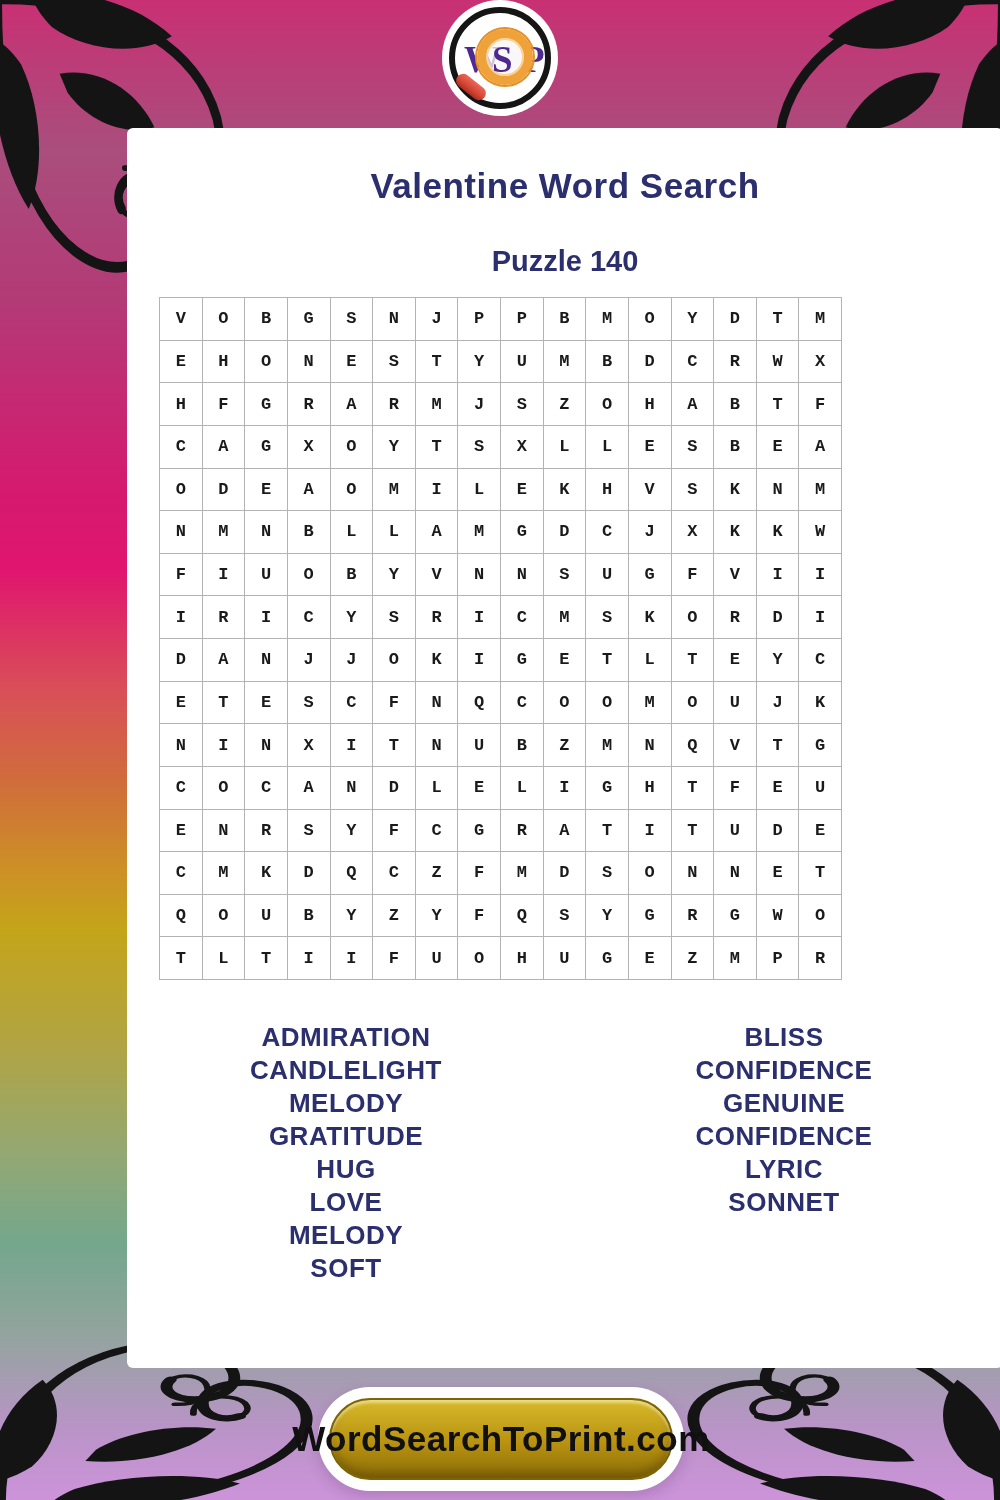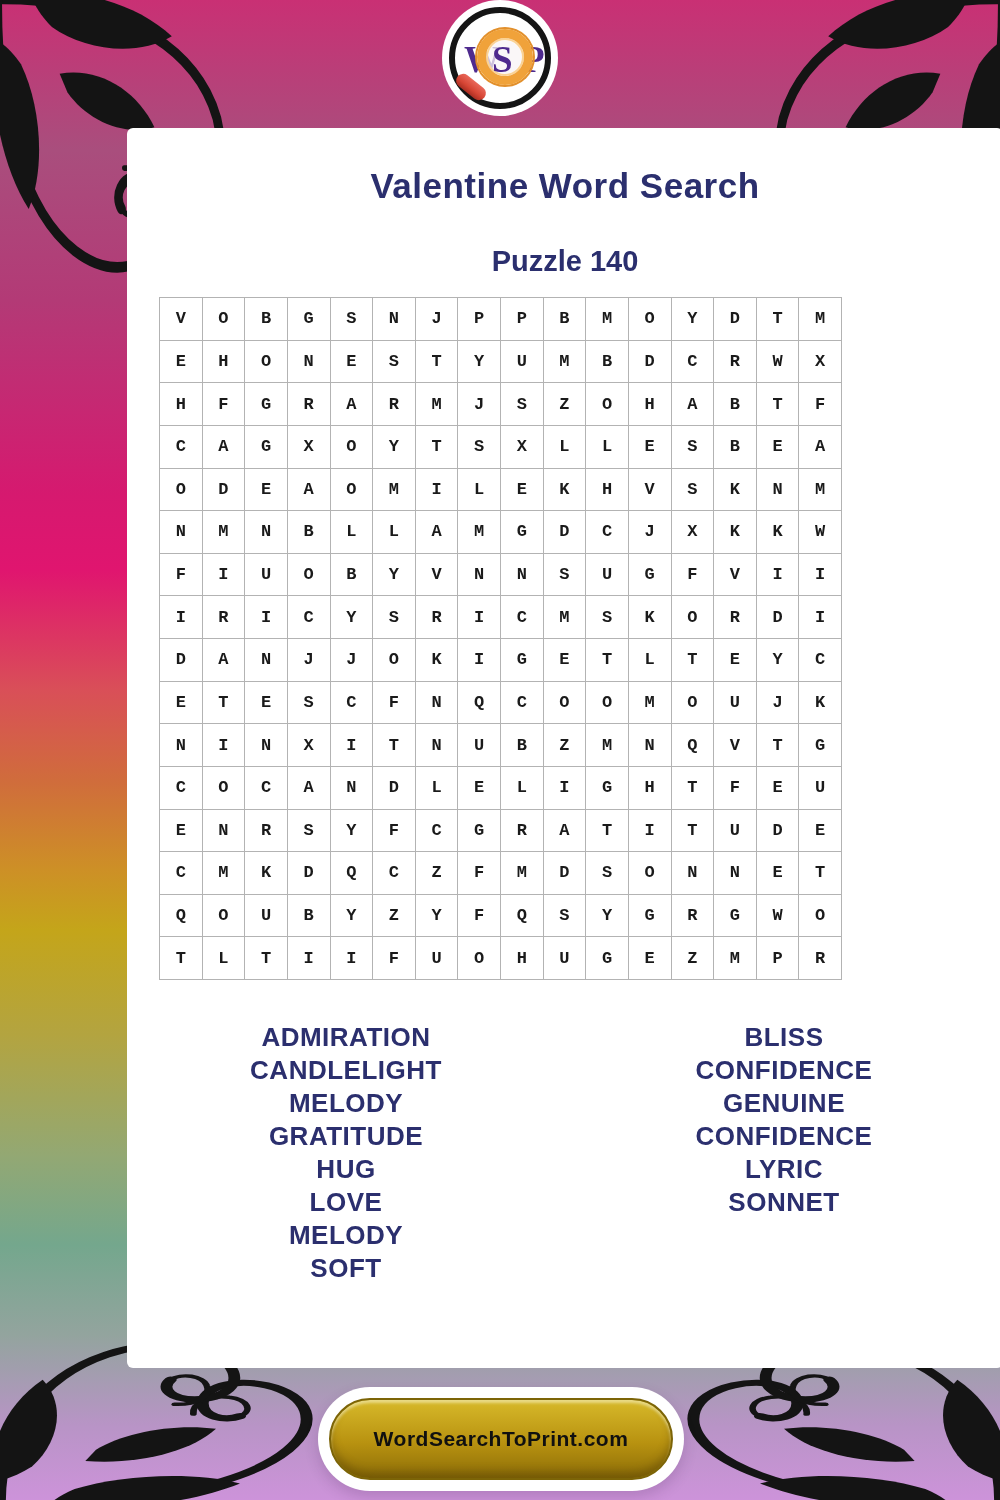--- a/index.html
+++ b/index.html
@@ -66,21 +66,21 @@
   .words ul{list-style:none;margin:0;padding:0;width:50%;text-align:center;}
   .words li{font-size:26px;font-weight:700;line-height:33px;color:var(--word-navy,#2b2f6e);letter-spacing:.5px;}
 
   
   .site-pill{position:absolute;left:318px;top:1387px;width:366px;height:104px;border-radius:52px;
     background:var(--card-white,#fff);z-index:3;box-shadow:0 6px 14px rgba(60,30,80,.18);}
   .site-btn{position:absolute;inset:11px;border-radius:42px;border:2px solid #7c6407;
     background:linear-gradient(180deg,var(--button-gold-light,#d7b92a) 0%,var(--button-gold,#b89210) 55%,var(--button-gold-dark,#8d6e08) 100%);
     box-shadow:inset 0 3px 3px rgba(255,255,230,.5), inset 0 -6px 8px rgba(70,50,0,.35);
     display:flex;align-items:center;justify-content:center;cursor:pointer;}
-  .site-btn span{font-size:21px;font-weight:700;color:var(--button-text,#101010);letter-spacing:.5px;}
+  .site-btn span{font-size:35px;font-weight:700;color:var(--button-text,#101010);letter-spacing:.5px;}
 </style>
 </head>
 <body>
 
 <svg width="0" height="0" style="position:absolute">
   <defs>
     <g id="flourish" stroke="#141414" fill="none" stroke-linecap="round">
       <path d="M2 6 C 110 4 190 36 222 86 C 246 124 238 164 206 178 C 180 189 158 174 158 152 C 158 134 174 126 186 134" stroke-width="9"></path>
       <path d="M186 134 c 10 8 6 24 -8 27 c -16 4 -28 -8 -27 -24" stroke-width="5"></path>
       <path d="M6 2 C 4 110 36 190 86 222 C 124 246 164 238 178 206 C 189 180 174 158 152 158 C 134 158 126 174 134 186" stroke-width="9"></path>

